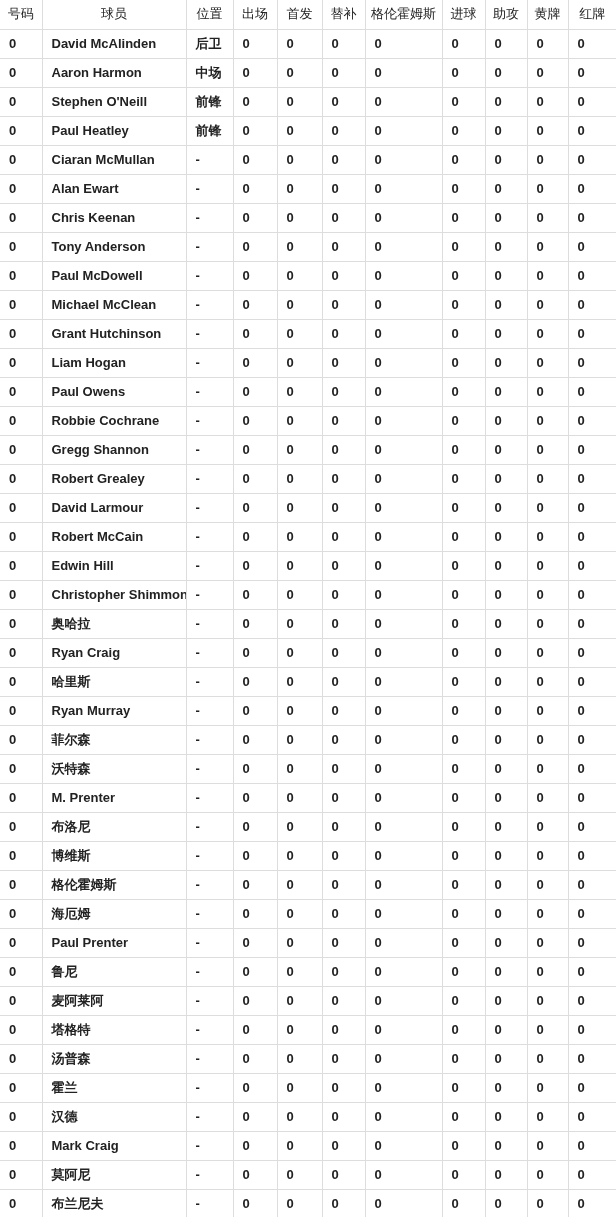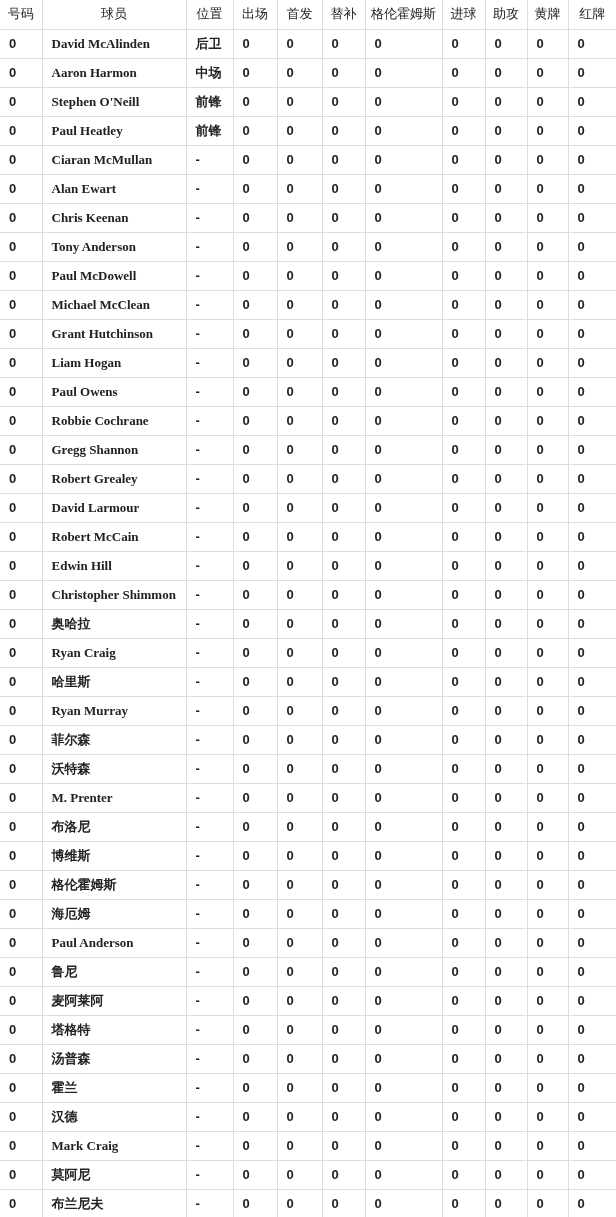--- a/index.html
+++ b/index.html
@@ -41,21 +41,21 @@
   table.stats td:last-child { border-right: none; margin-top: 8px; }
   table.stats th {
     text-align: center;
     font-weight: normal;
   }
   table.stats td {
     text-align: left;
     padding-left: 9px;
   }
   td.col-number { padding-left: 8px; }
-  td.col-player { padding-left: 8px; font-family: Liberation Serif, serif; }
+  td.col-player { padding-left: 8px; }
   td.col-position { padding-left: 11px; }
   
   col.col-number   { width: 42px; }
   col.col-player   { width: 144px; }
   col.col-position { width: 47px; }
   col.col-appearances { width: 44px; }
   col.col-starts   { width: 45px; }
   col.col-subs     { width: 43px; }
   col.col-minutes  { width: 77px; }
   col.col-goals    { width: 43px; }
@@ -494,21 +494,21 @@
         <td class="col-starts">0</td>
         <td class="col-subs">0</td>
         <td class="col-minutes">0</td>
         <td class="col-goals">0</td>
         <td class="col-assists">0</td>
         <td class="col-yellow">0</td>
         <td class="col-red">0</td>
       </tr>
       <tr>
         <td class="col-number">0</td>
-        <td class="col-player">Paul Anderson</td>
+        <td class="col-player">Paul Prenter</td>
         <td class="col-position">-</td>
         <td class="col-appearances">0</td>
         <td class="col-starts">0</td>
         <td class="col-subs">0</td>
         <td class="col-minutes">0</td>
         <td class="col-goals">0</td>
         <td class="col-assists">0</td>
         <td class="col-yellow">0</td>
         <td class="col-red">0</td>
       </tr>

